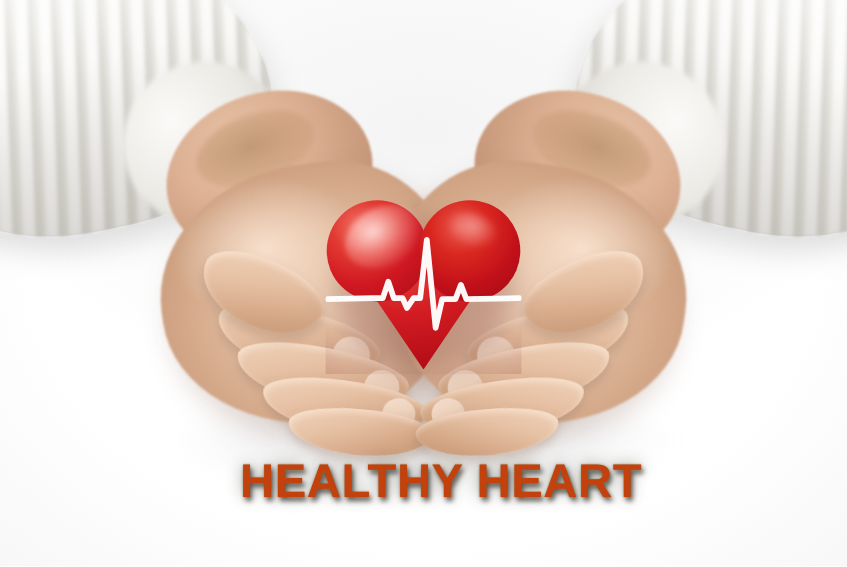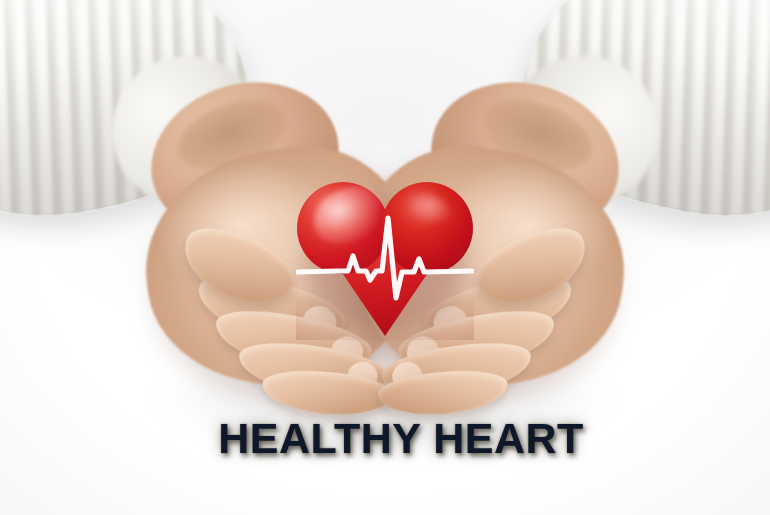--- a/index.html
+++ b/index.html
@@ -129,21 +129,21 @@
     background:radial-gradient(ellipse at 50% 40%, rgba(255,205,200,.55) 0%, rgba(255,180,175,0) 78%);
     transform:rotate(18deg);filter:blur(3px);}
   .heart-rim{position:absolute;inset:0;
     background:radial-gradient(ellipse 105% 100% at 50% 38%, rgba(0,0,0,0) 58%, rgba(90,6,12,.30) 100%);
     pointer-events:none;}
   .ecg{position:absolute;left:0;top:0;width:178px;height:164px;}
 
   
   .caption{position:absolute;left:0;right:12px;top:414px;text-align:center;
     font-size:43px;font-weight:bold;letter-spacing:.5px;
-    color:#0f172a;
+    color:#c2410c;
     text-shadow:
       0 0 2px rgba(90,80,20,.55),
       2px 3px 5px rgba(40,36,30,.70),
       0 0 14px rgba(60,55,35,.45);
     white-space:nowrap;padding-left:44px;}
 </style>
 </head>
 <body>
 
 <div id="stage">

